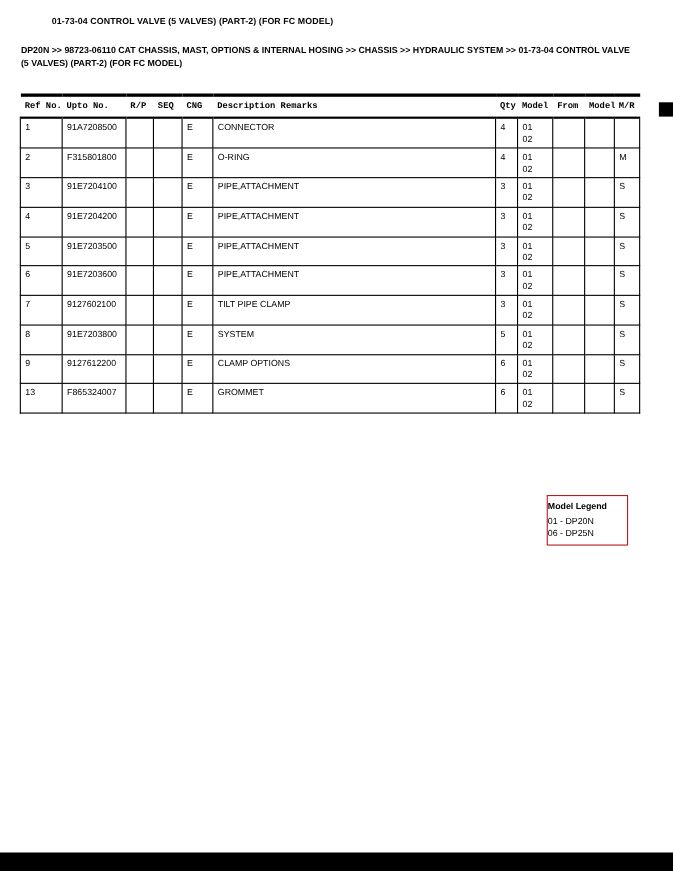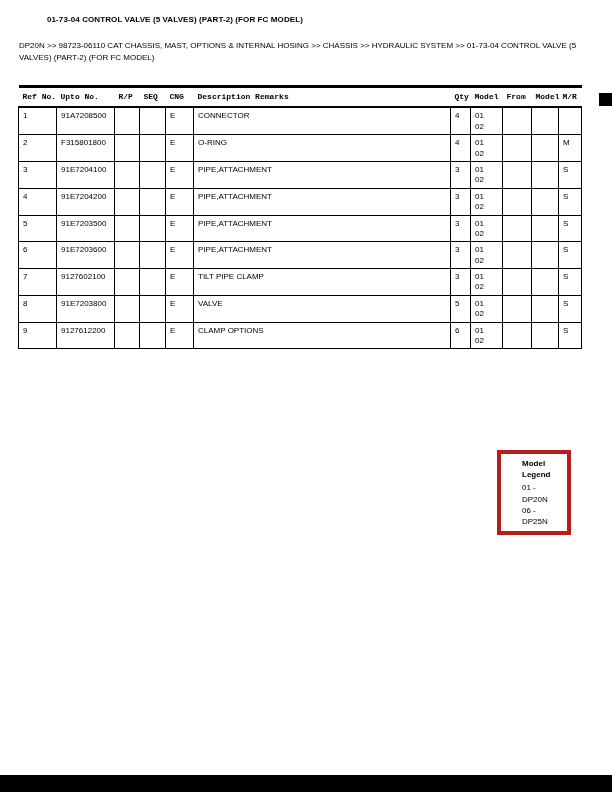--- a/index.html
+++ b/index.html
@@ -15,21 +15,21 @@
     position: absolute;
     left: 19px; top: 15px;
     font-size: 8px; font-weight: 700;
     letter-spacing: 0.1px;
     padding-left: 28px;
   }
   .breadcrumb {
     position: absolute;
     left: 19px; top: 40px;
     width: 562px;
-    font-size: 8px; font-weight: 400;
+    font-size: 8px; font-weight: 700;
     line-height: 1.45;
   }
   table.parts-table {
     position: absolute;
     left: 18px; top: 85px;
     width: 563px;
     border-collapse: collapse;
     table-layout: fixed;
     font-size: 8px;
     line-height: 1.3;
@@ -49,22 +49,22 @@
     vertical-align: top;
     padding: 3px 2px 2px 4px;
     height: 26px;
     white-space: nowrap;
     overflow: hidden;
   }
   .model-legend {
     position: absolute;
     left: 497px; top: 450px;
     width: 74px;
-    border: 4px solid #b91c1c;
-    padding: 4px 21px;
+    border: 1px solid #b91c1c;
+    padding: 4px 0;
     font-size: 8px;
     line-height: 1.4;
     background: #fff;
   }
   .model-legend .legend-title {
     font-weight: 700;
     margin-bottom: 2px;
   }
   .edge-artifact {
     position: absolute;
@@ -227,37 +227,53 @@
         <td></td>
         <td></td>
         <td>S</td>
       </tr>
       <tr>
         <td>8</td>
         <td>91E7203800</td>
         <td></td>
         <td></td>
         <td>E</td>
-        <td>VALVE</td>
+        <td>SYSTEM</td>
         <td>5</td>
         <td>
           <div>01</div>
           <div>02</div>
         </td>
         <td></td>
         <td></td>
         <td>S</td>
       </tr>
       <tr>
         <td>9</td>
         <td>9127612200</td>
         <td></td>
         <td></td>
         <td>E</td>
         <td>CLAMP OPTIONS</td>
+        <td>6</td>
+        <td>
+          <div>01</div>
+          <div>02</div>
+        </td>
+        <td></td>
+        <td></td>
+        <td>S</td>
+      </tr>
+      <tr>
+        <td>13</td>
+        <td>F865324007</td>
+        <td></td>
+        <td></td>
+        <td>E</td>
+        <td>GROMMET</td>
         <td>6</td>
         <td>
           <div>01</div>
           <div>02</div>
         </td>
         <td></td>
         <td></td>
         <td>S</td>
       </tr>
     </tbody>

